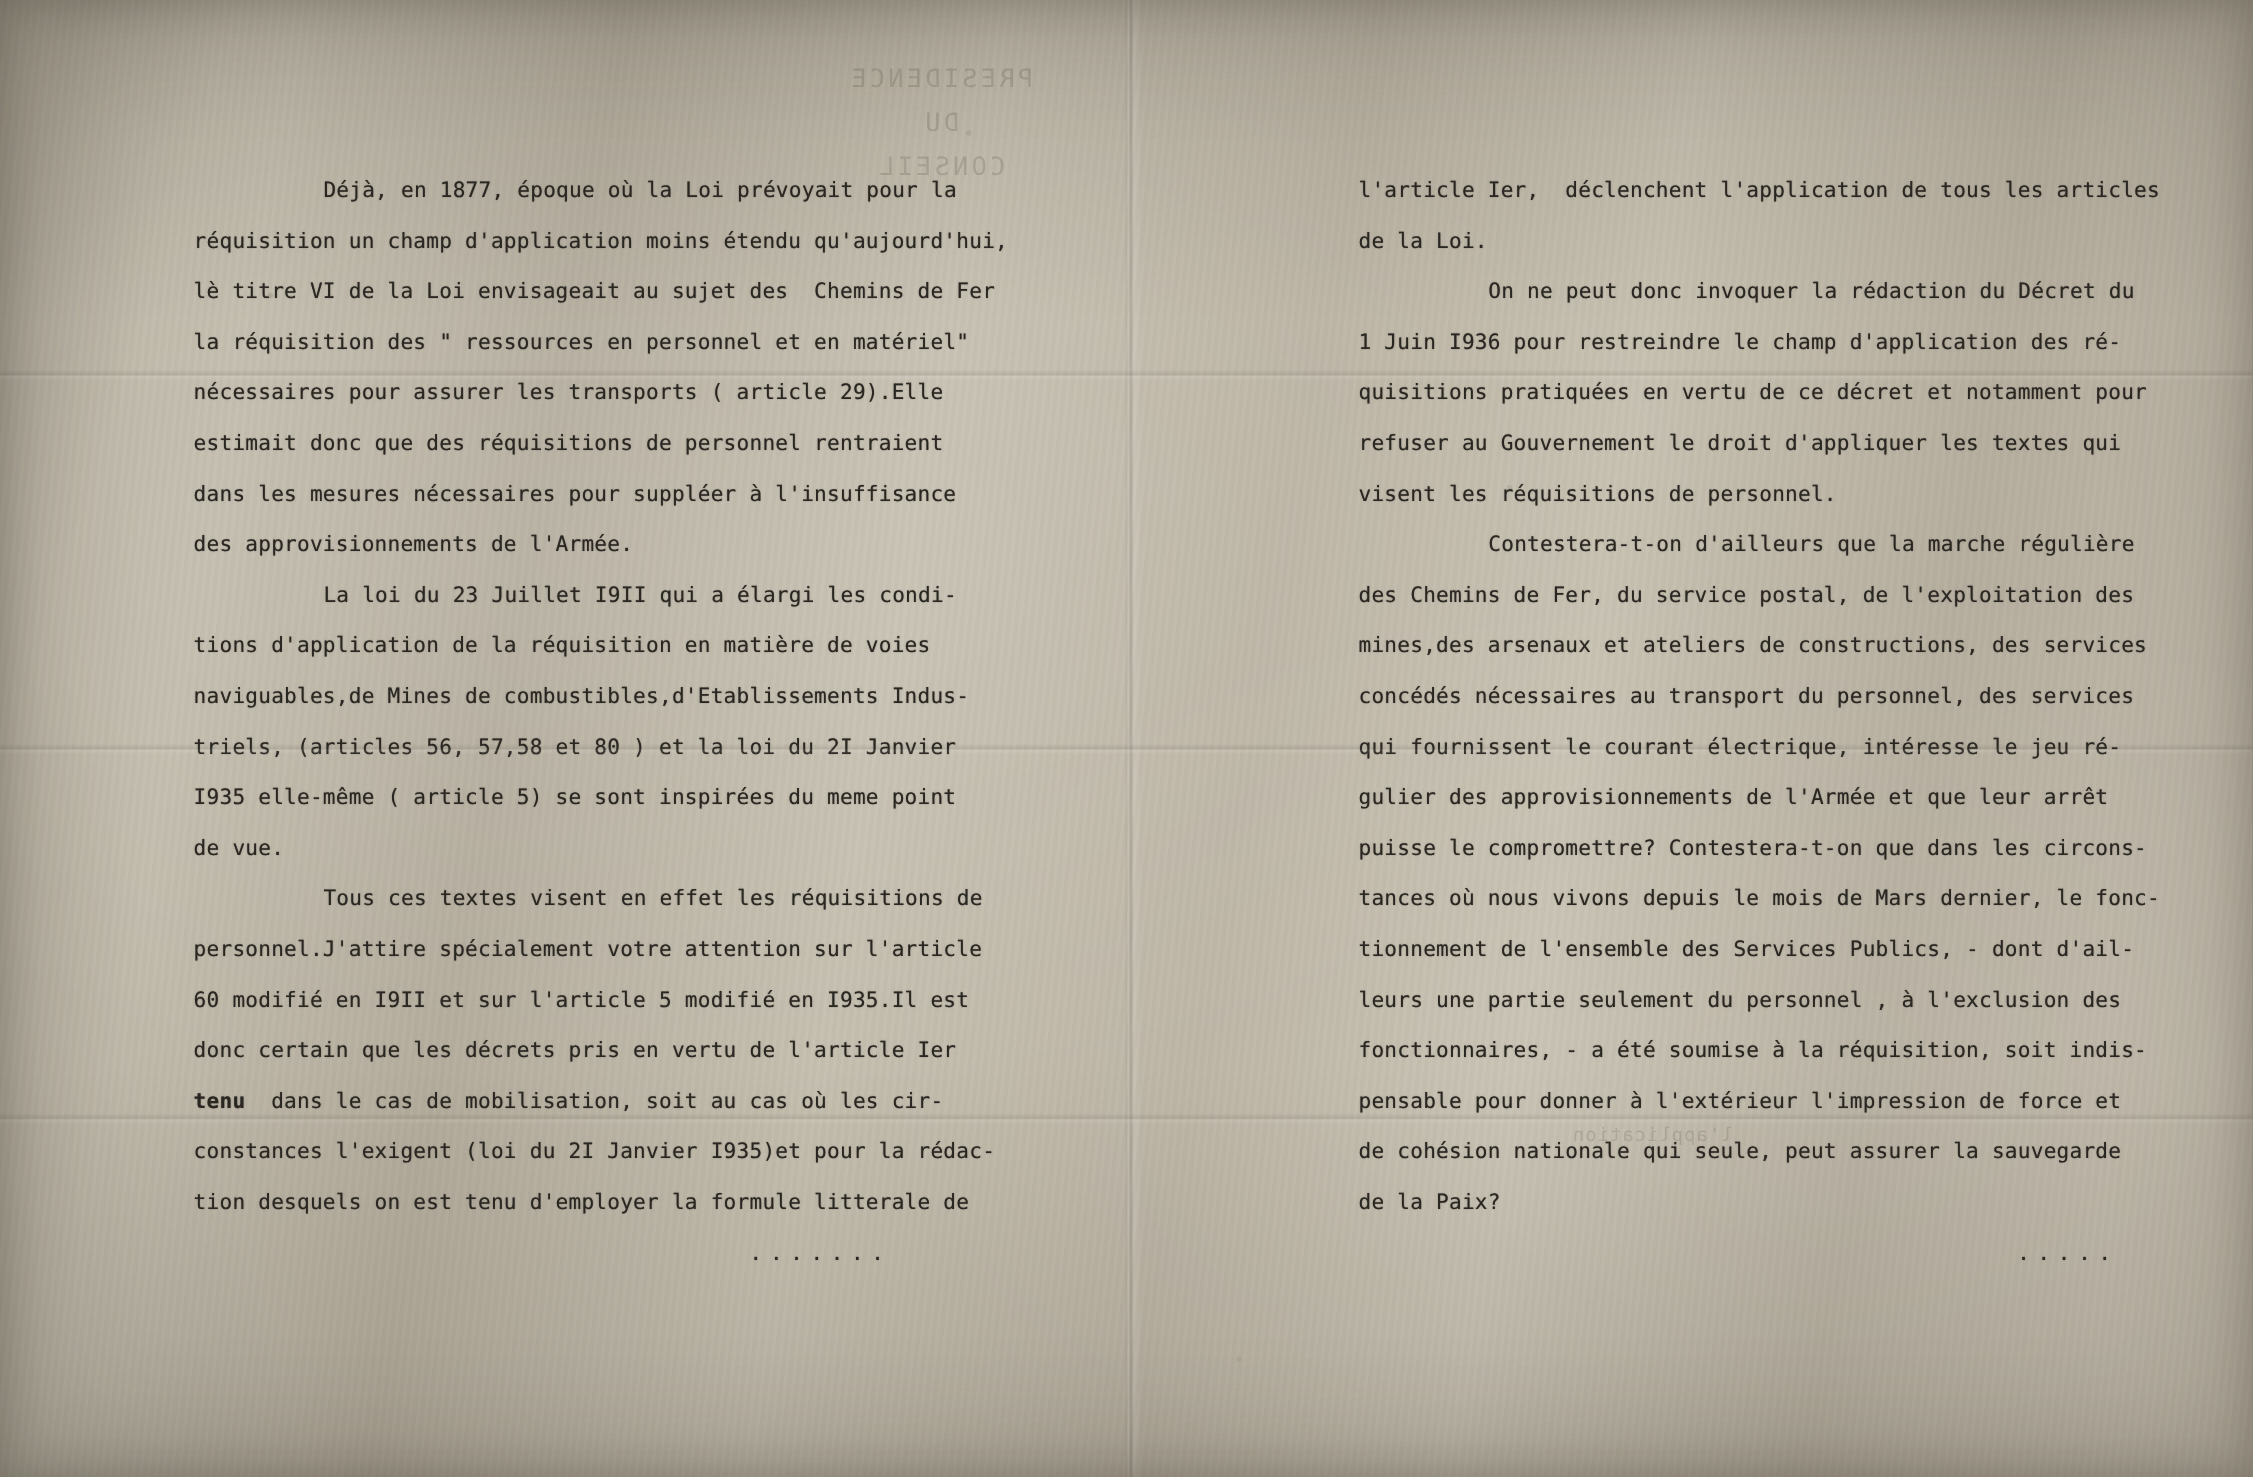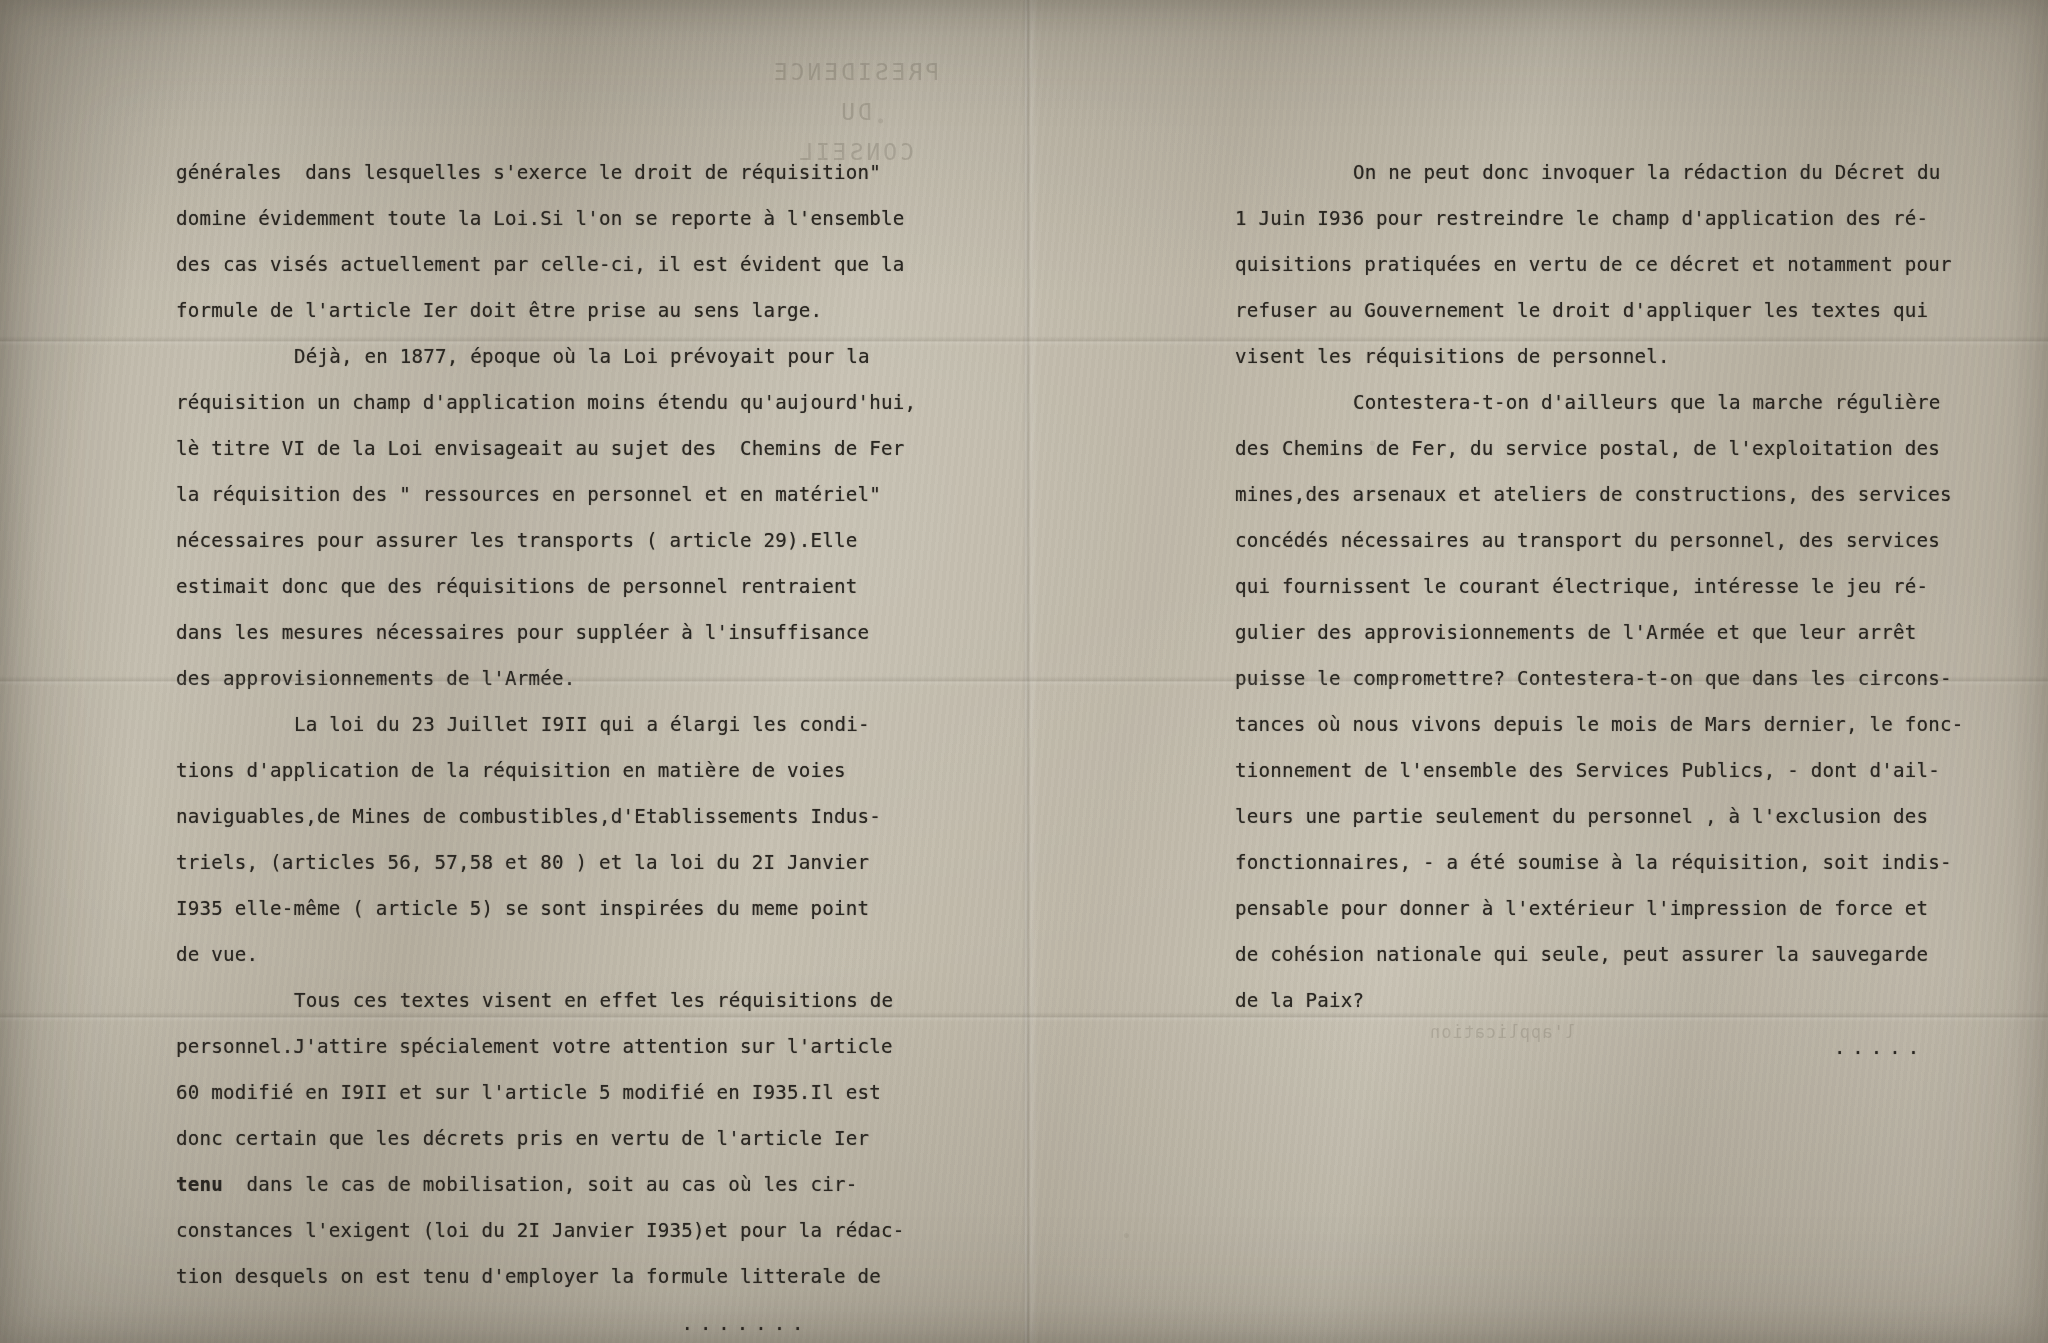--- a/index.html
+++ b/index.html
@@ -146,24 +146,20 @@
 
   <div class="showthrough">
     <div>PRESIDENCE</div>
     <div>DU</div>
     <div>CONSEIL</div>
   </div>
 
   <div class="faint-line">l'application</div>
 
   <div class="col left">
-    <p>générales  dans lesquelles s'exerce le droit de réquisition"
-domine évidemment toute la Loi.Si l'on se reporte à l'ensemble
-des cas visés actuellement par celle-ci, il est évident que la
-formule de l'article Ier doit être prise au sens large.</p>
     <p class="indent">Déjà, en 1877, époque où la Loi prévoyait pour la
 réquisition un champ d'application moins étendu qu'aujourd'hui,
 lè titre VI de la Loi envisageait au sujet des  Chemins de Fer
 la réquisition des " ressources <span class="u">en personnel</span> et en matériel"
 nécessaires pour assurer les transports ( article 29).Elle
 estimait donc que des réquisitions de personnel rentraient
 dans les mesures nécessaires pour suppléer à l'insuffisance
 des approvisionnements de l'Armée.</p>
     <p class="indent">La loi du 23 Juillet I9II qui a élargi les condi-
 tions d'application de la réquisition en matière de voies
@@ -175,20 +171,22 @@
 personnel.J'attire spécialement votre attention sur l'article
 60 modifié en I9II et sur l'article 5 modifié en I935.Il est
 donc certain que les décrets pris en vertu de l'article Ier
 <span class="bolder">tenu</span>  dans le cas de mobilisation, soit au cas où les cir-
 constances l'exigent (loi du 2I Janvier I935)et pour la rédac-
 tion desquels on est tenu d'employer la formule litterale de</p>
     <p class="dots left-dots">.......</p>
   </div>
 
   <div class="col right">
+    <p>l'article Ier,  déclenchent l'application de tous les articles
+de la Loi.</p>
     <p class="indent">On ne peut donc invoquer la rédaction du Décret du
 1 Juin I936 pour restreindre le champ d'application des ré-
 quisitions pratiquées en vertu de ce décret et notamment pour
 refuser au Gouvernement le droit d'appliquer les textes qui
 visent les réquisitions de personnel.</p>
     <p class="indent">Contestera-t-on d'ailleurs que la marche régulière
 des Chemins de Fer, du service postal, de l'exploitation des
 mines,des arsenaux et ateliers de constructions, des services
 concédés nécessaires au transport du personnel, des services
 qui fournissent le courant électrique, intéresse le jeu ré-

